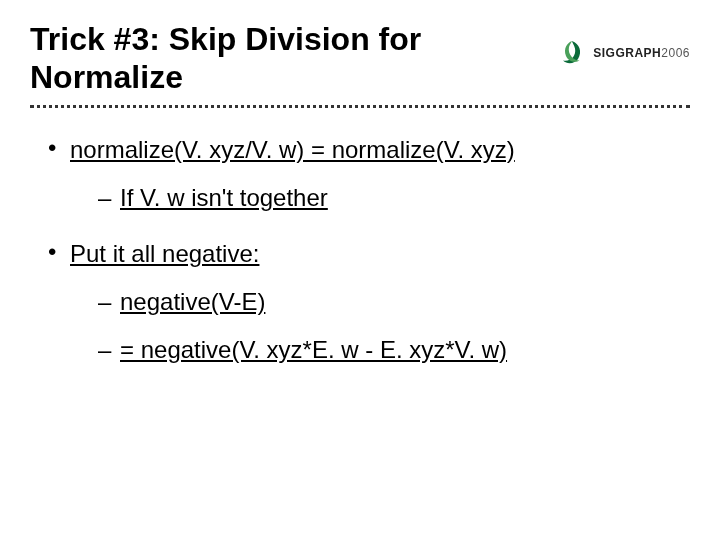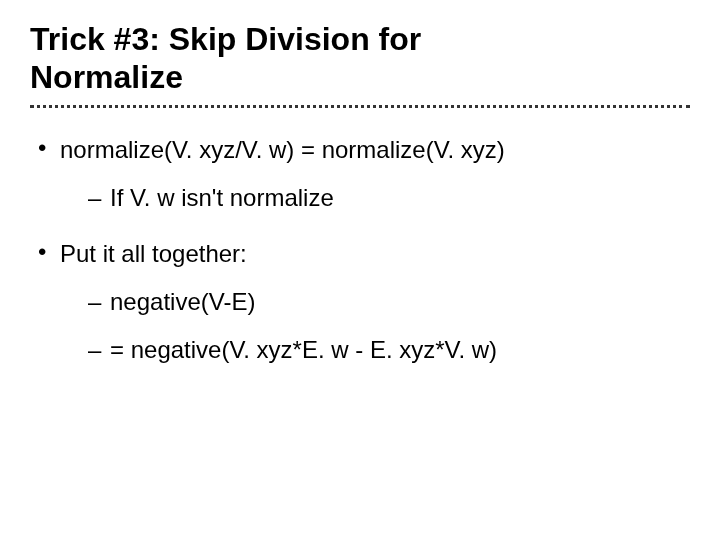--- a/index.html
+++ b/index.html
@@ -53,21 +53,22 @@
     border-top: 3px dotted #333;
     width: 100%;
   }
   .content {
     margin-top: 28px;
     font-size: 24px;
   }
   ul.top {
     list-style: none;
     padding-left: 0;
-    margin: 8px;
+    margin: 18px;
+    text-decoration: underline;
   }
   ul.top > li {
     position: relative;
     padding-left: 22px;
     margin-bottom: 28px;
     color: #000;
   }
   ul.top > li::before {
     content: "•";
     position: absolute;
@@ -97,38 +98,47 @@
   }
 </style>
 </head>
 <body>
 
 <div class="slide">
 
   <div class="header">
     <div class="title">Trick #3: Skip Division for Normalize</div>
 
+    <div class="brand">
+      <svg class="brand-logo" viewBox="0 0 40 40">
+        <path d="M20 4 C30 8 34 18 28 28 C24 34 14 36 8 30 C18 32 26 24 24 14 C23 9 20 6 20 4 Z" fill="#0b6b3a"></path>
+        <path d="M20 4 C14 6 8 14 12 24 C15 31 24 34 30 30 C22 30 14 22 16 12 C17 8 20 5 20 4 Z" fill="#4aa05a"></path>
+      </svg>
+      <span class="brand-text">
+        <span class="bold">SIGGRAPH</span><span class="light">2006</span>
+      </span>
+    </div>
   </div>
 
   <hr class="divider">
 
   <div class="content">
     <ul class="top">
 
       <li>
         <span>normalize(V. xyz/V. w) = normalize(V. xyz)</span>
         <ul class="sub">
           <li>
-            <span>If V. w isn't normalize</span>
+            <span>If V. w isn't together</span>
           </li>
         </ul>
       </li>
 
       <li>
-        <span>Put it all together:</span>
+        <span>Put it all negative:</span>
         <ul class="sub">
           <li>
             <span>negative(V-E)</span>
           </li>
           <li>
             <span>= negative(V. xyz*E. w - E. xyz*V. w)</span>
           </li>
         </ul>
       </li>
 

